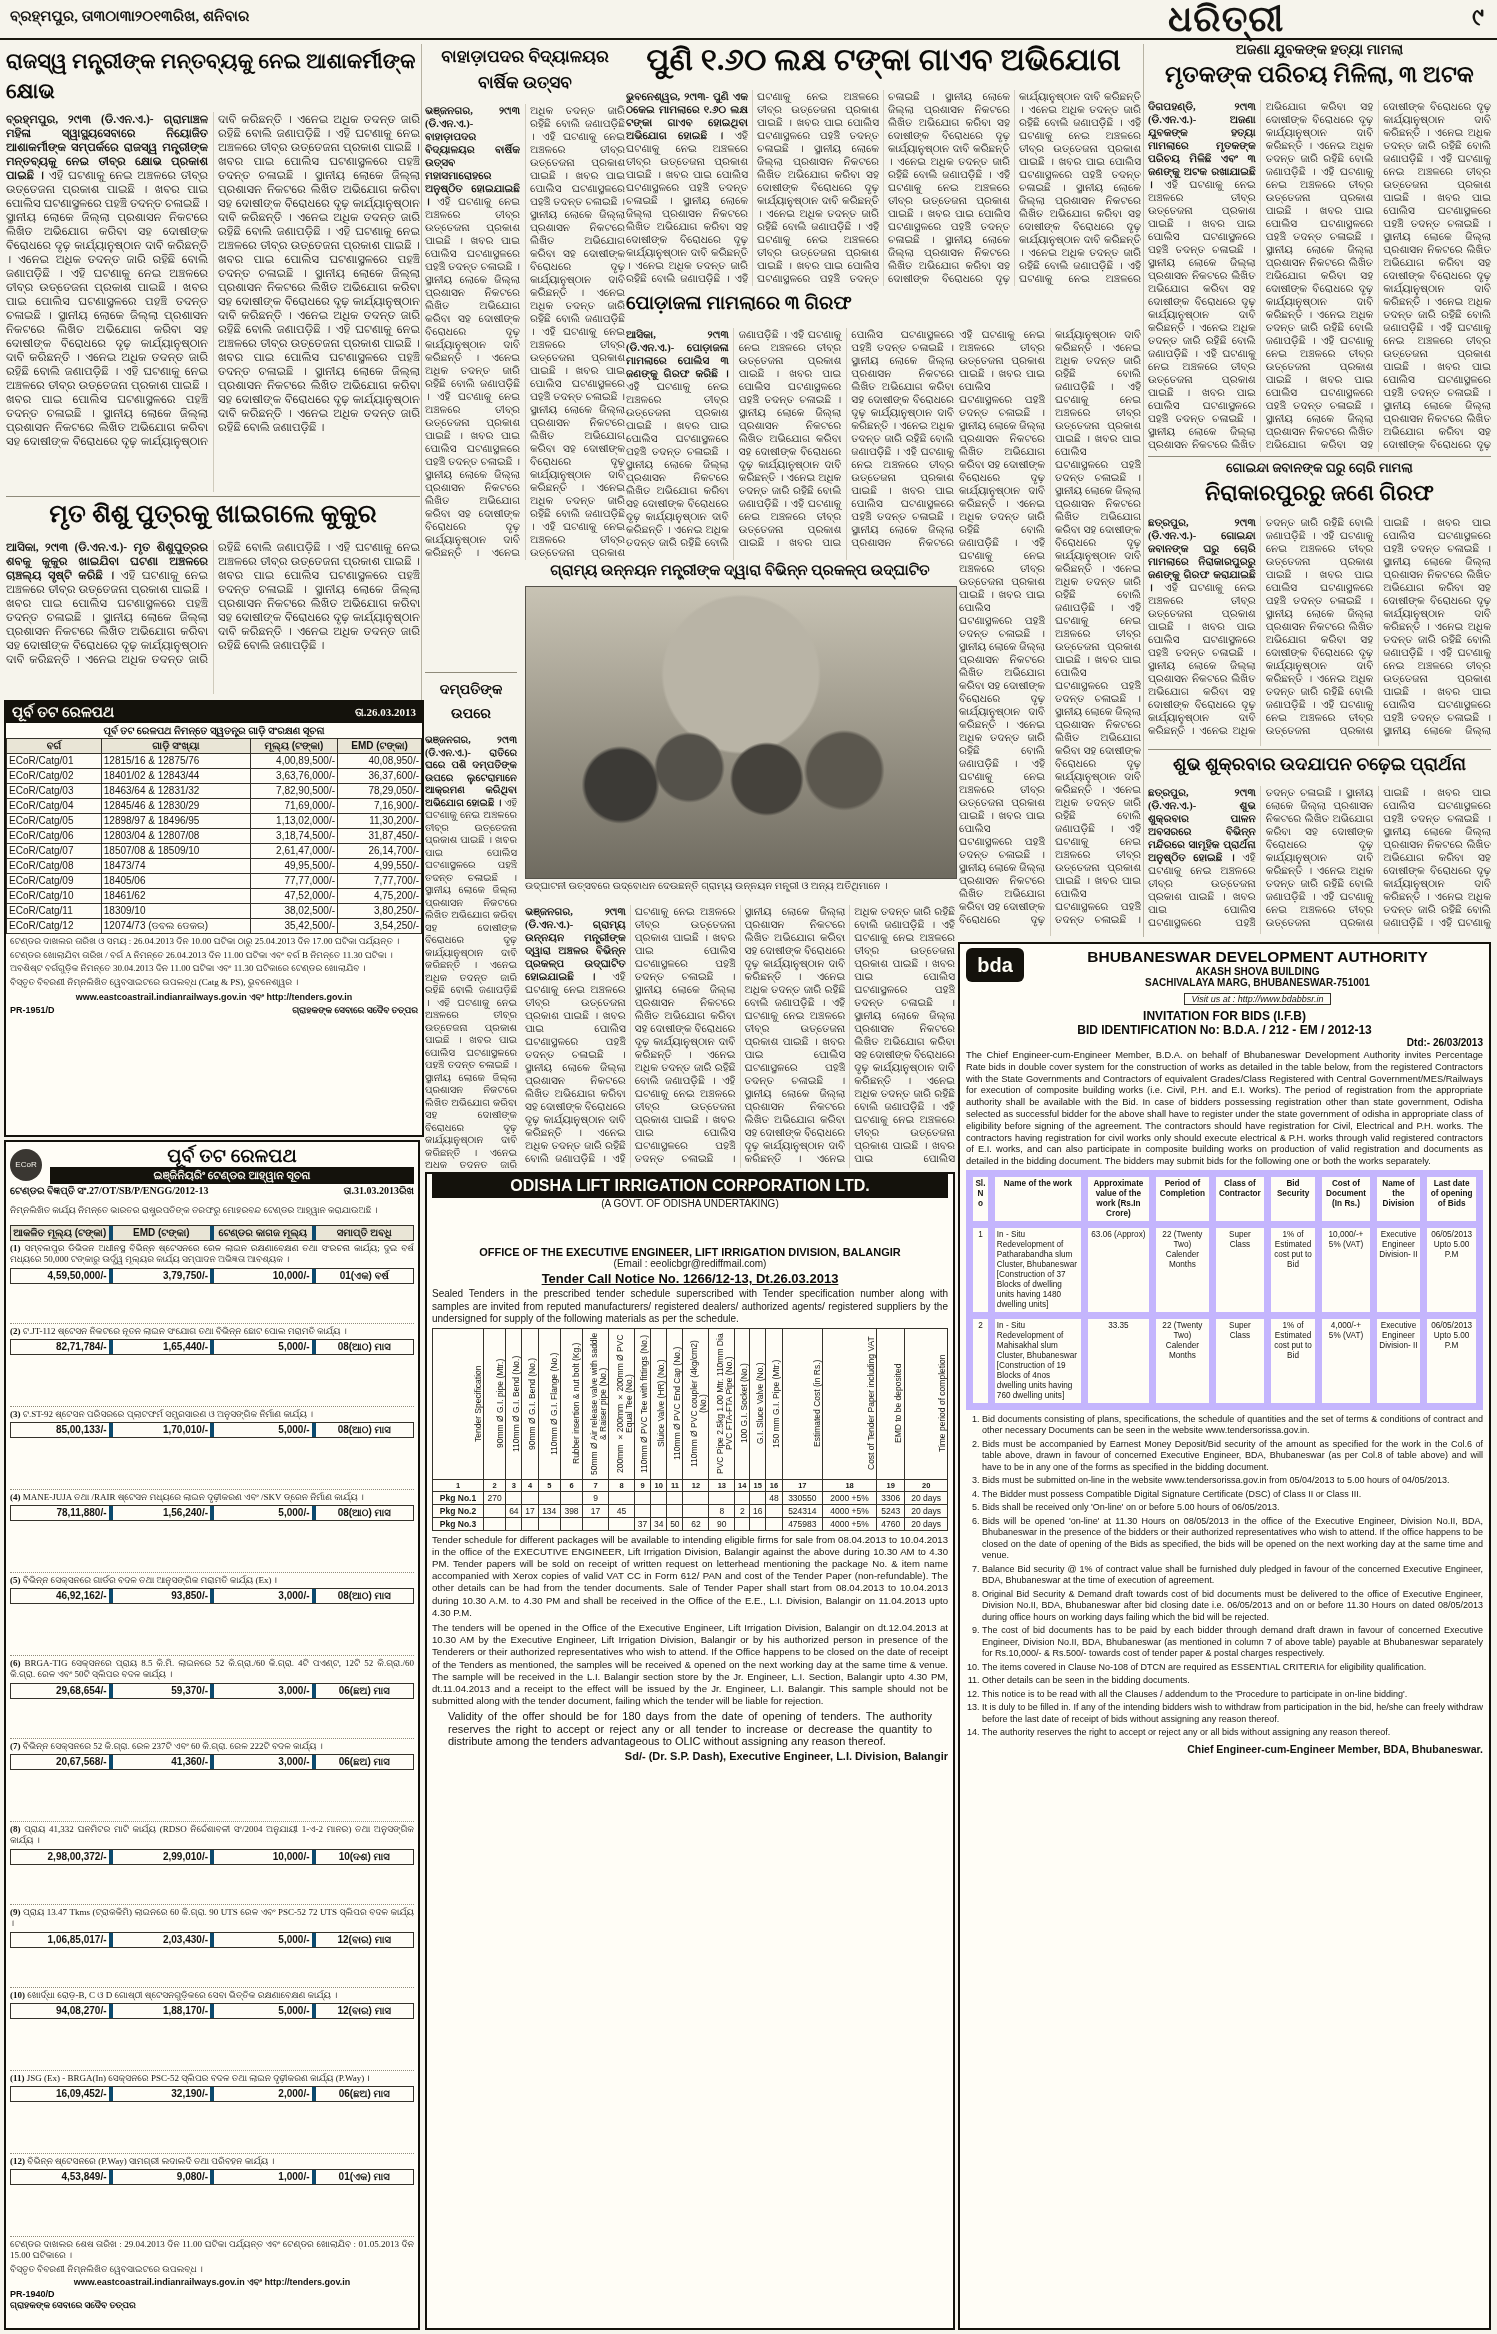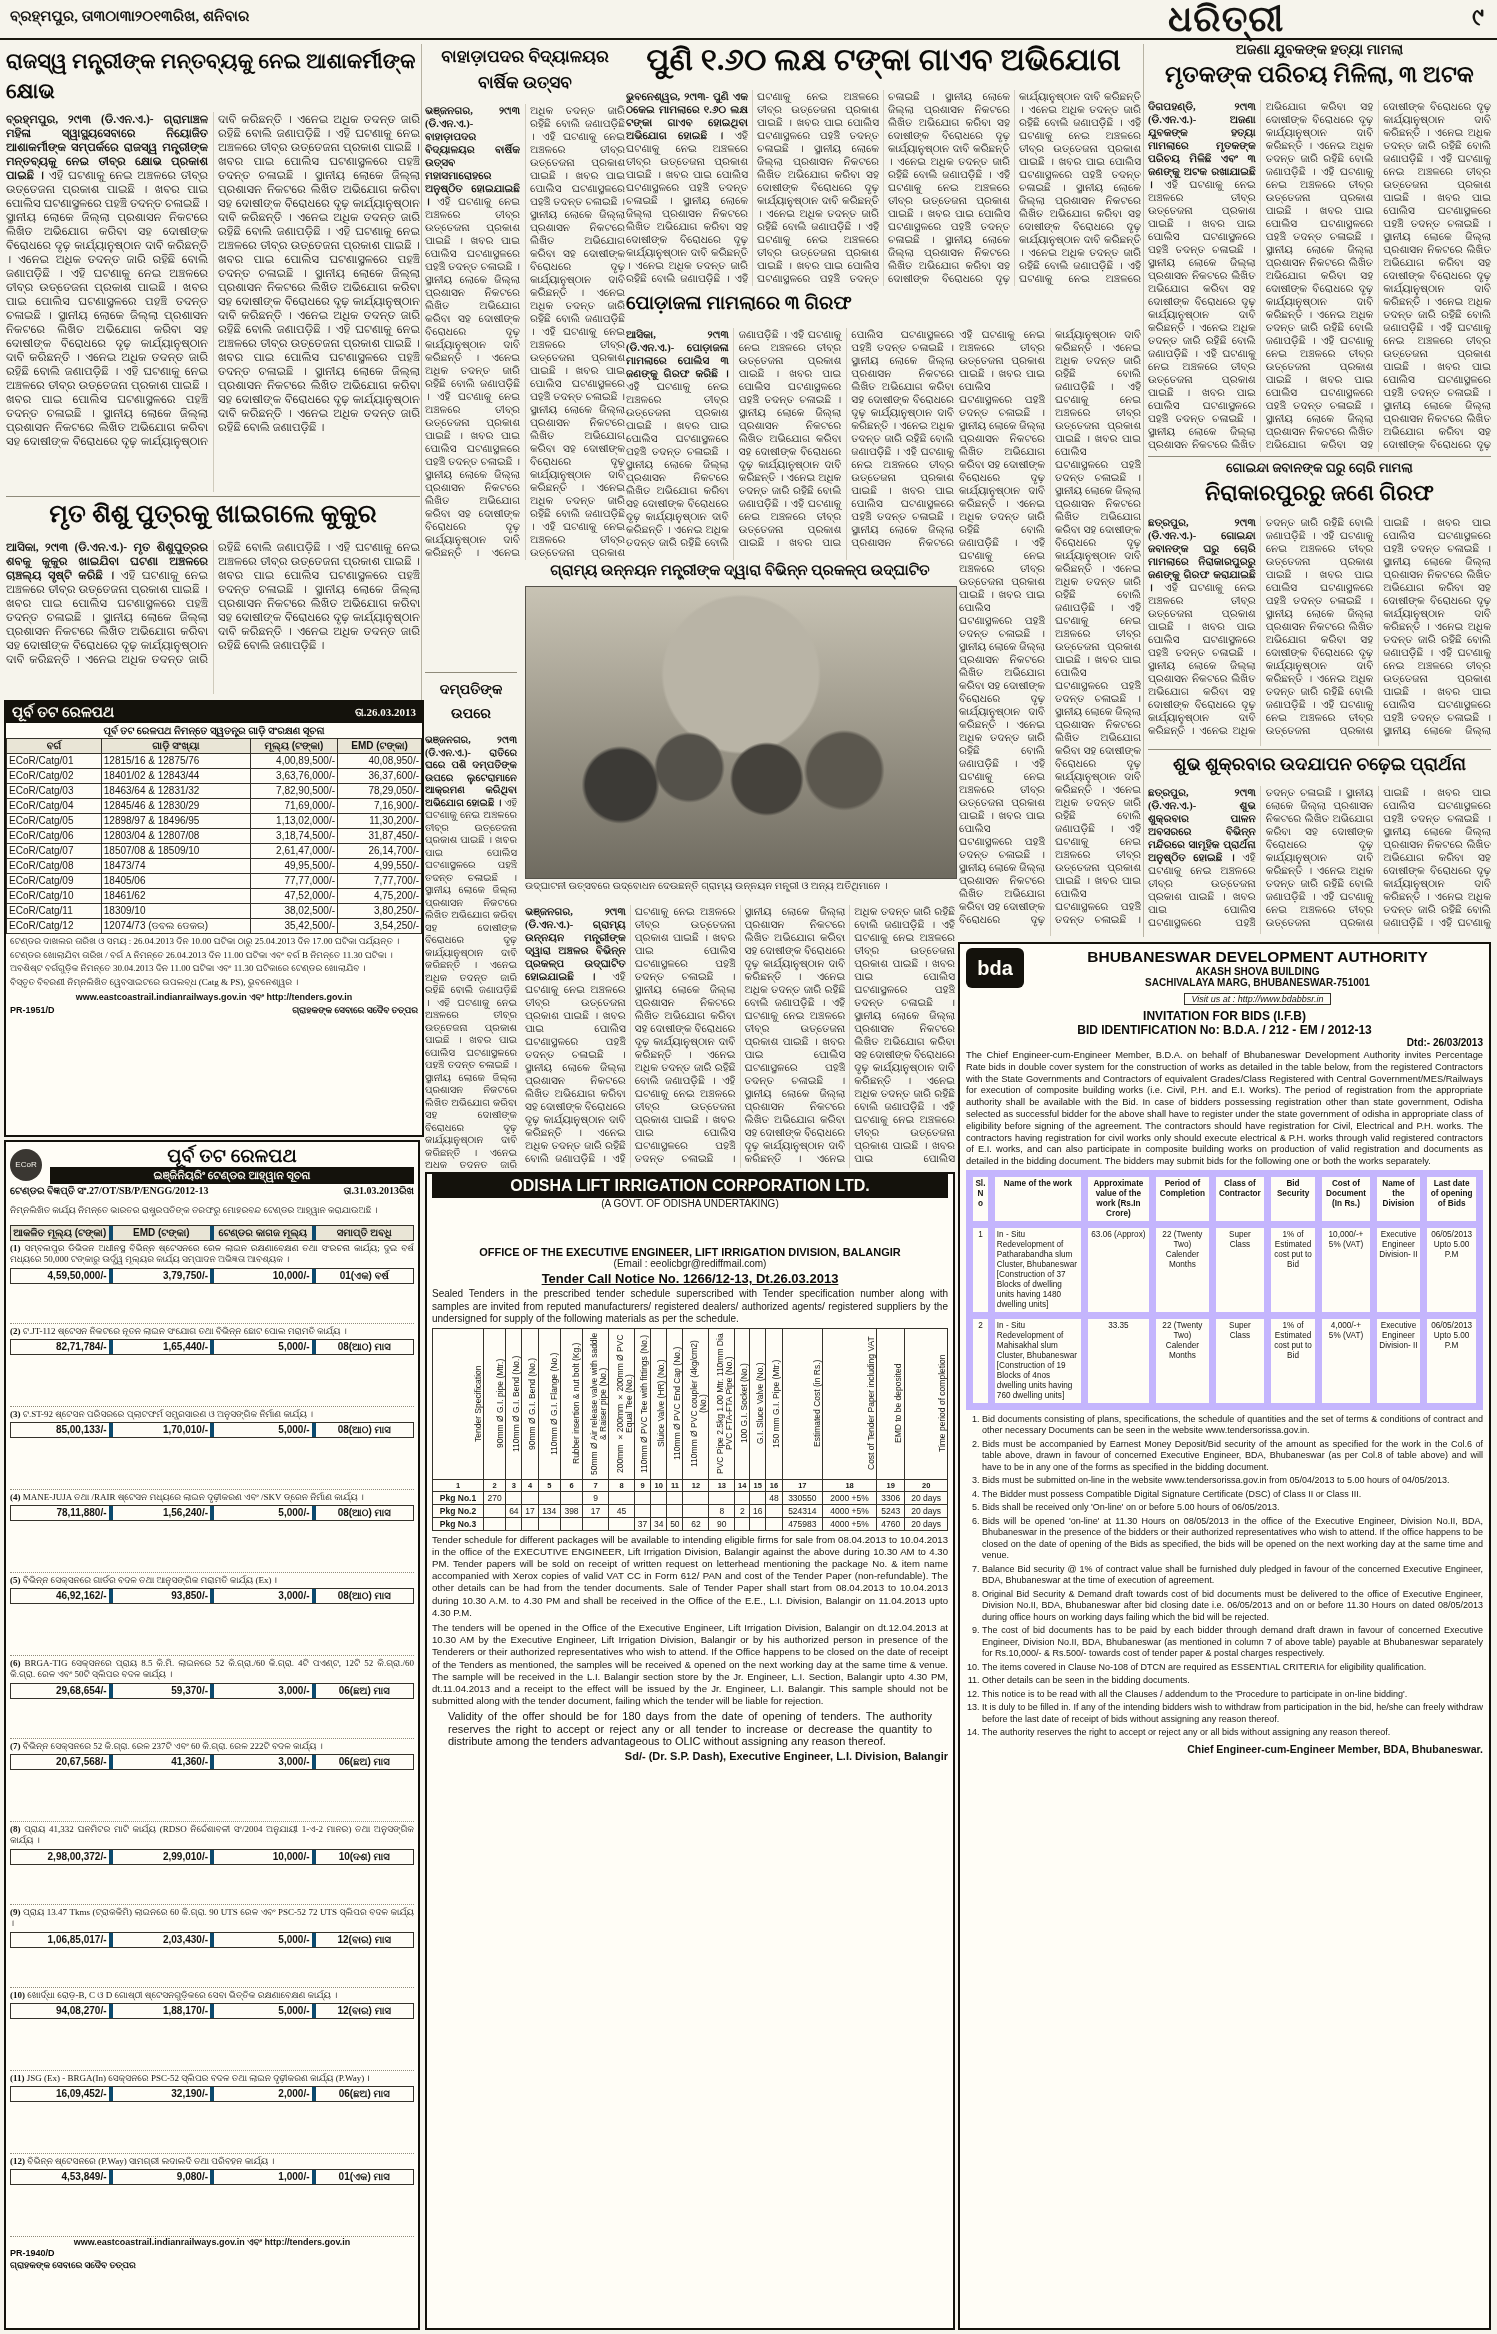--- a/index.html
+++ b/index.html
@@ -48,21 +48,21 @@
   .ctr{text-align:center;}
   .rot{writing-mode:vertical-rl;transform:rotate(180deg);white-space:normal;height:148px;
        font-size:7.2px;line-height:8.5px;font-weight:normal;padding:1px;}
   .olic-grid td,.olic-grid th{border:1px solid #35322a;font-family:"Liberation Sans",sans-serif;
        font-size:8.5px;padding:1px;text-align:center;vertical-align:bottom;}
   .bda-grid td,.bda-grid th{border:7px solid #c4b5fd;font-family:"Liberation Sans",sans-serif;
        font-size:8.2px;line-height:10px;padding:2px;text-align:center;vertical-align:top;}
   ol.conds{margin:4px 0 0 0;padding-left:16px;}
   ol.conds li{font-size:9px;line-height:11.5px;text-align:justify;margin-bottom:2px;
        font-family:"Liberation Sans",sans-serif;}
-  .logo-bda{width:58px;height:40px;background:#14120c;color:#fffdf4;display:flex;align-items:center;
+  .logo-bda{width:58px;height:34px;background:#14120c;color:#fffdf4;display:flex;align-items:center;
        justify-content:center;font-weight:bold;font-size:20px;border-radius:6px;
        font-family:"Liberation Sans",sans-serif;}
   .logo-ecor{width:32px;height:32px;border-radius:50%;background:#3a3732;color:#f6f4ec;display:flex;
        align-items:center;justify-content:center;font-size:8px;font-family:"Liberation Sans",sans-serif;}
   .sig{font-weight:bold;text-align:right;font-family:"Liberation Sans",sans-serif;}
   .websites{font-weight:bold;font-family:"Liberation Sans",sans-serif;}
 </style>
 </head>
 <body>
 
@@ -355,20 +355,25 @@
           <strong>(12)</strong>
           <span>ବିଭିନ୍ନ ଷ୍ଟେସନରେ (P.Way) ସାମଗ୍ରୀ ଲଦାଲଦି ତଥା ପରିବହନ କାର୍ଯ୍ୟ ।</span>
         </p>
         <div class="rail2-row">
           <span class="num">4,53,849/-</span>
           <span class="num">9,080/-</span>
           <span class="num">1,000/-</span>
           <span>01(ଏକ) ମାସ</span>
         </div>
       </div>
+      </div>
+    <div>
+
+    <p class="micro" style="margin:2px 0;text-align:justify;">ଟେଣ୍ଡର ଦାଖଲର ଶେଷ ତାରିଖ : 29.04.2013 ଦିନ 11.00 ଘଟିକା ପର୍ଯ୍ୟନ୍ତ ଏବଂ ଟେଣ୍ଡର ଖୋଲାଯିବ : 01.05.2013 ଦିନ 15.00 ଘଟିକାରେ ।</p>
+        <p class="micro" style="margin:2px 0;text-align:justify;">ବିସ୍ତୃତ ବିବରଣୀ ନିମ୍ନଲିଖିତ ୱେବସାଇଟରେ ଉପଲବ୍ଧ ।</p>
       </div>
     <div class="ctr micro websites">www.eastcoastrail.indianrailways.gov.in  ଏବଂ  http://tenders.gov.in</div>
     <div style="display:flex;justify-content:space-between;flex-direction:column;">
       <span class="micro hd eng">PR-1940/D</span>
       <span class="micro hd">ଗ୍ରାହକଙ୍କ ସେବାରେ ସଦୈବ ତତ୍ପର</span>
     </div>
   </div>
 
   <div class="abs hd ctr" style="left:425px;top:44px;width:200px;height:56px;font-size:17px;line-height:26px;overflow:hidden;">ବାହାଡ଼ାପଦର ବିଦ୍ୟାଳୟର ବାର୍ଷିକ ଉତ୍ସବ</div>
   <p class="abs body cols2" style="left:425px;top:104px;width:200px;height:456px;font-size:10.5px;line-height:13px;">

